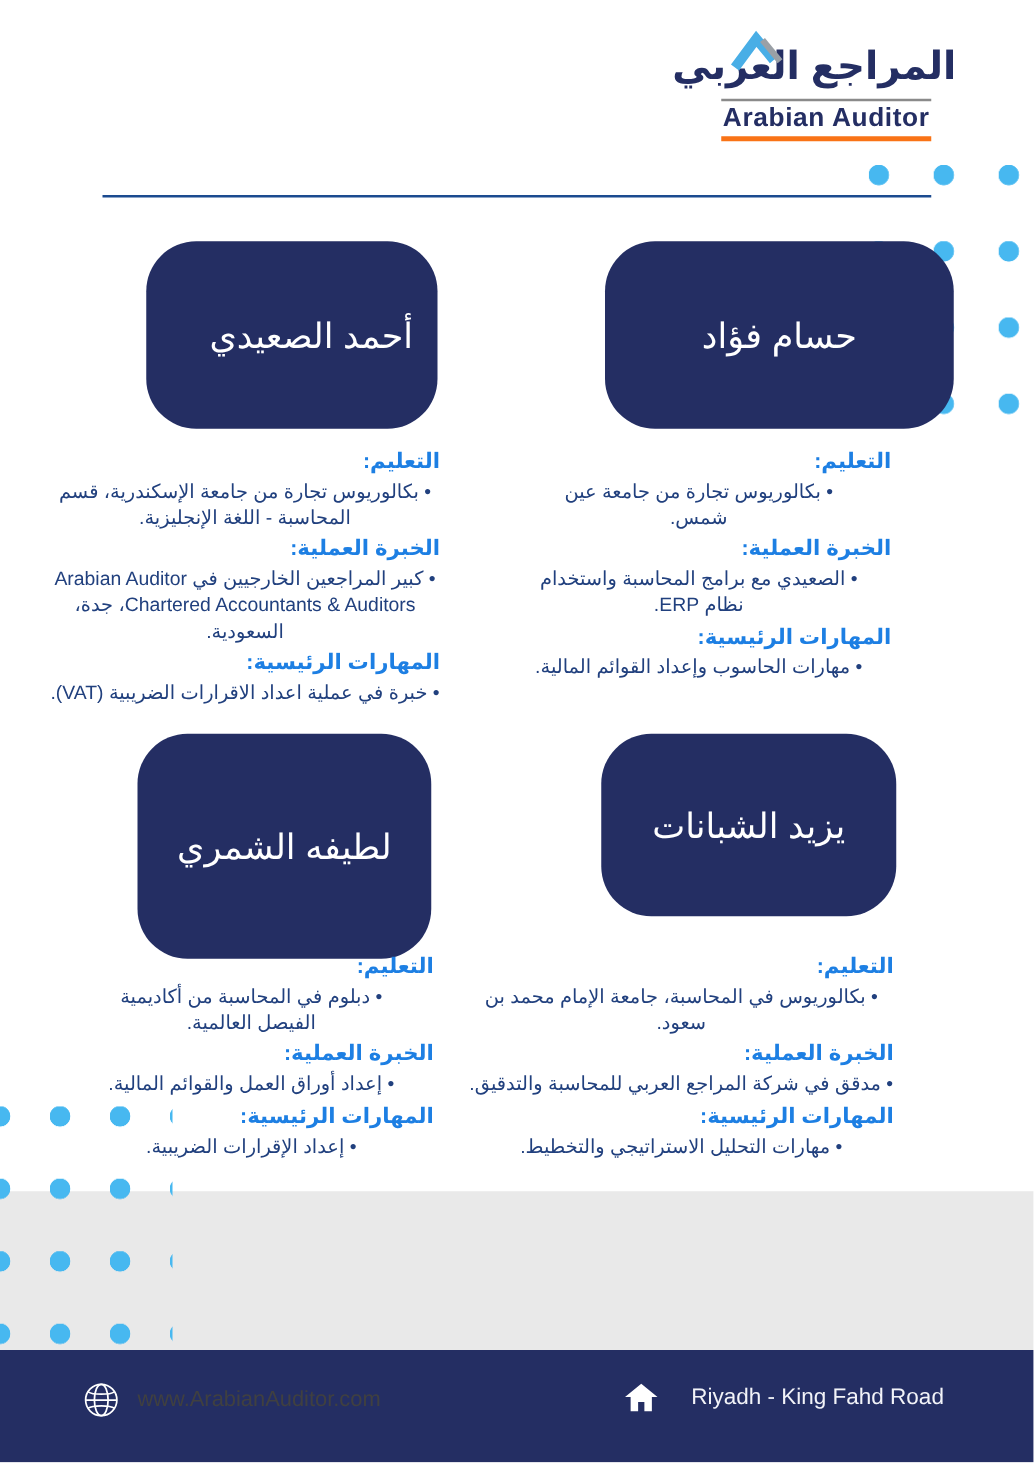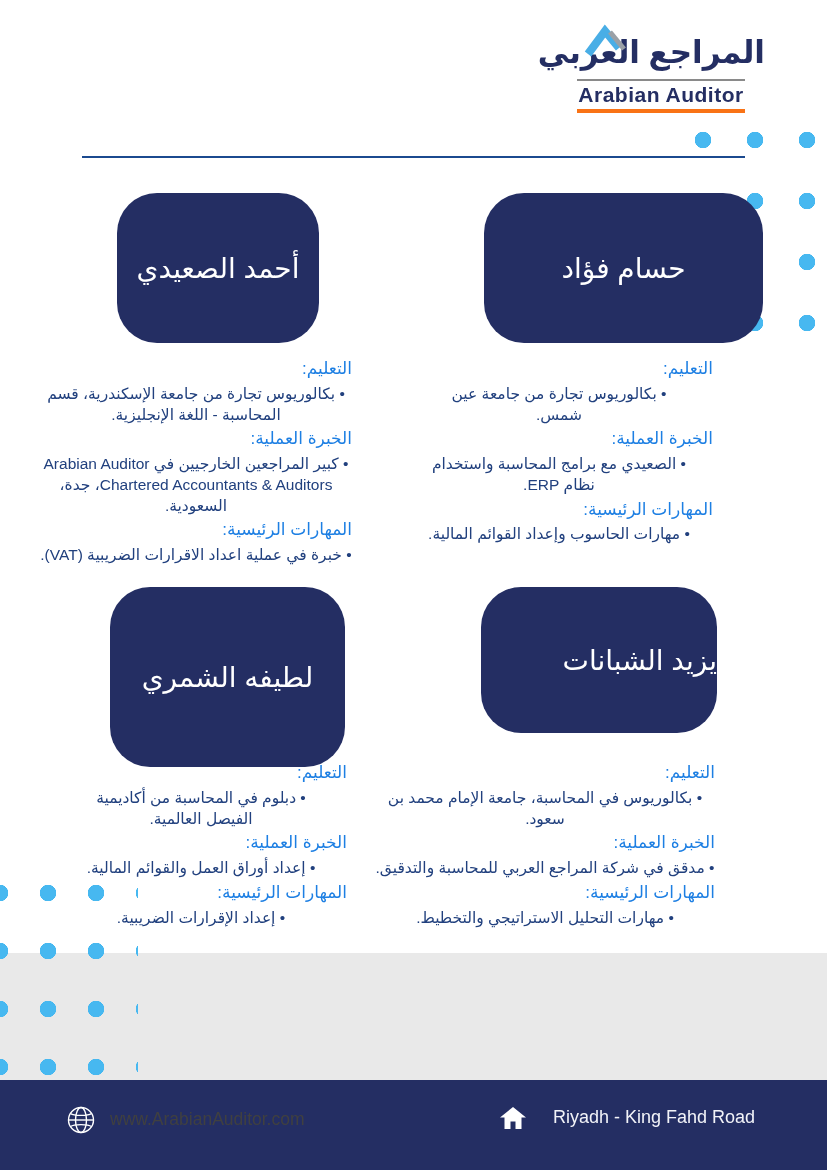--- a/index.html
+++ b/index.html
@@ -37,29 +37,29 @@
     background-image:radial-gradient(circle at 8px 8px,#47b8f0 8px,rgba(0,0,0,0) 8.5px);
     background-size:48px 58px;
   }
   
   .card{
     position:absolute;z-index:2;background:#242e63;border-radius:40px;
     display:flex;align-items:center;justify-content:center;
   }
   .card-name{color:#ffffff;font-size:28px;direction:rtl;white-space:nowrap;}
   .card0{left:484px;top:193px;width:279px;height:150px;}
-  .card1{left:117px;top:193px;width:202px;height:150px;}
-  .card2{left:481px;top:587px;width:236px;height:146px;justify-content:flex-end;}
+  .card1{left:117px;top:193px;width:202px;height:150px;padding-left:31px;}
+  .card2{left:481px;top:587px;width:236px;height:146px;}
   .card3{left:110px;top:587px;width:235px;height:180px;}
   
   .info{
     position:absolute;z-index:2;direction:rtl;text-align:right;
     color:#21407e;font-size:15.5px;line-height:1.34;
   }
-  .info h3{margin:3px 0;color:#1d7fe3;font-size:17px;font-weight:normal;}
+  .info h3{margin:3px 0;color:#1d7fe3;font-size:17px;font-weight:bold;}
   .info ul{margin:0 0 2px;padding:0;list-style:none;}
   .info li{text-align:center;white-space:pre-line;margin-bottom:2px;}
   .info li::before{content:"•  ";}
   .info0{left:405px;top:355px;width:308px;}
   .info1{left:40px;top:355px;width:312px;}
   .info2{left:375px;top:759px;width:340px;}
   .info3{left:55px;top:759px;width:292px;}
   
   .band{position:absolute;left:0;top:953px;width:827px;height:127px;background:#e9e9e9;z-index:0;}
   .footer{position:absolute;left:0;top:1080px;width:827px;height:90px;background:#242e63;z-index:4;}

